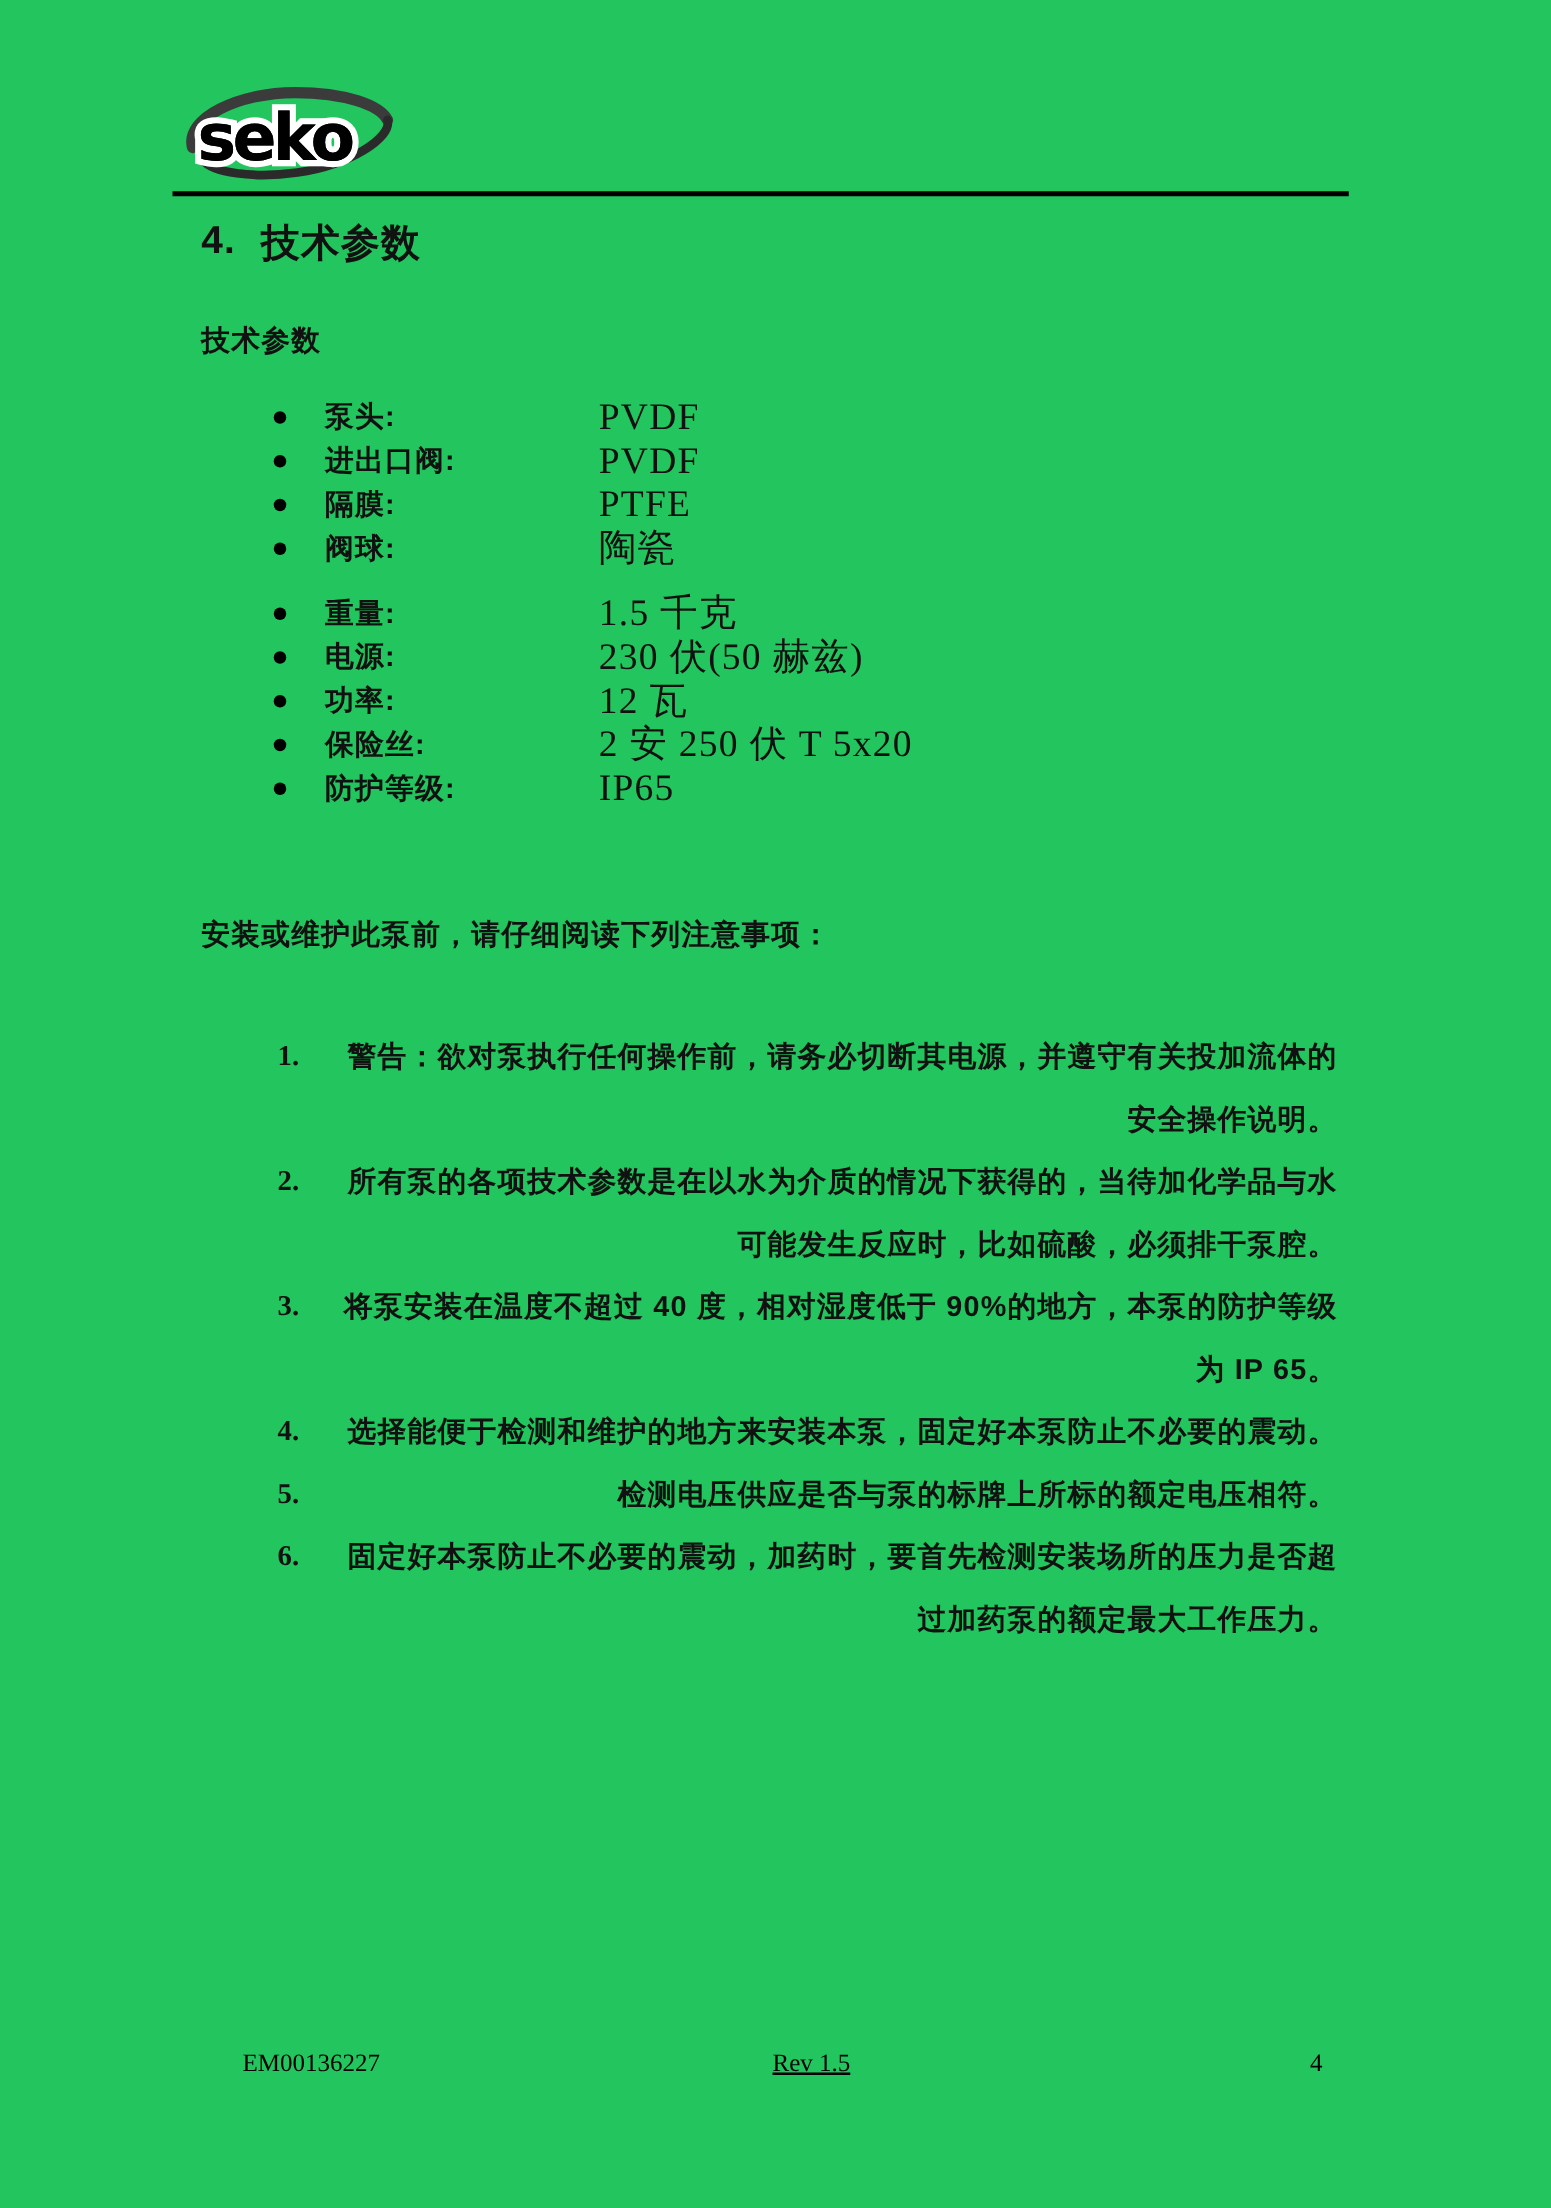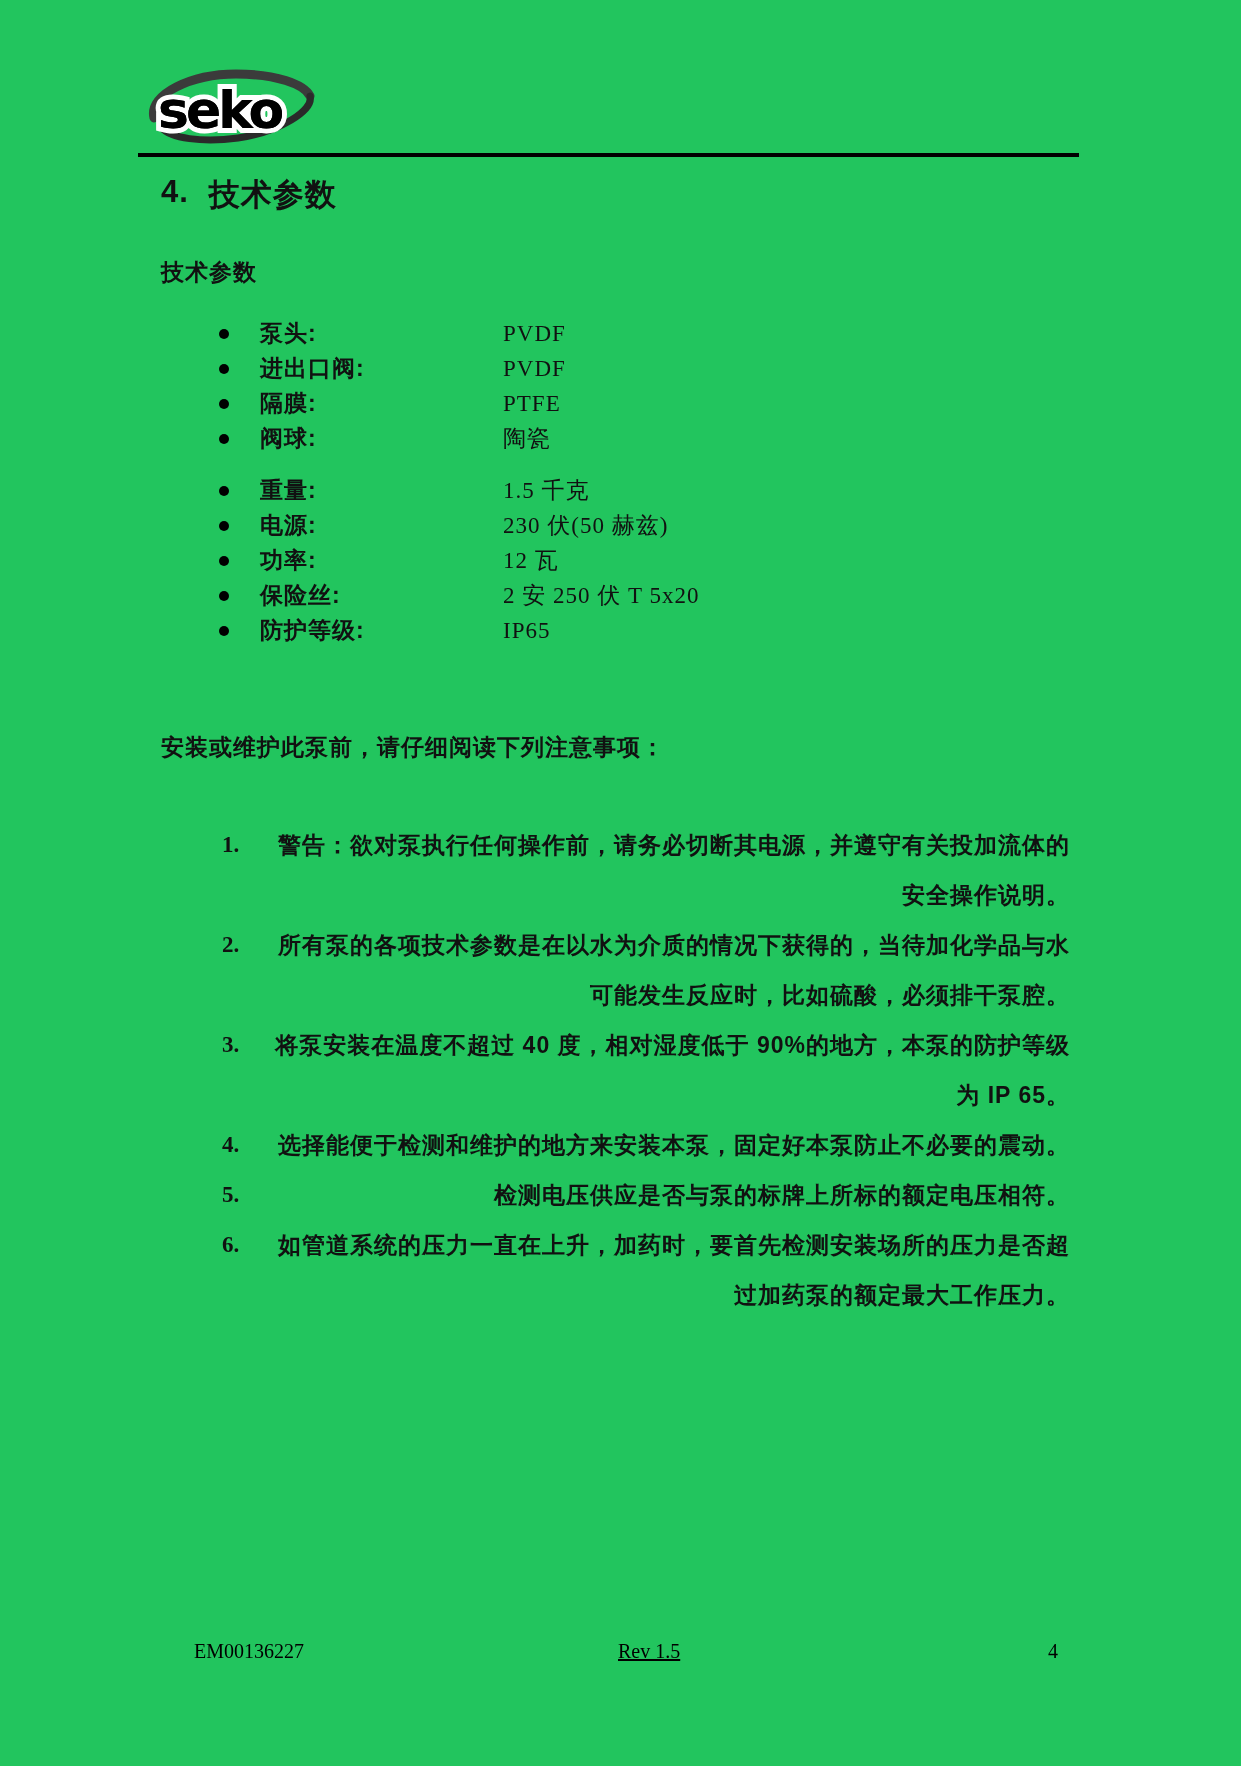--- a/index.html
+++ b/index.html
@@ -43,21 +43,21 @@
     position: absolute; left: 58px; top: 50%; margin-top: -5px;
     width: 10px; height: 10px; border-radius: 50%; background: #000;
   }
   .speclist .lbl {
     position: absolute; left: 99px;
     font-size: 23px; font-weight: bold; letter-spacing: 1px;
   }
   .speclist .val {
     position: absolute; left: 318px;
     font-family: "Liberation Serif", serif;
-    font-size: 23px; font-weight: normal; letter-spacing: 1px; margin-left: 24px;
+    font-size: 30px; font-weight: normal; letter-spacing: 1px;
   }
 
   
   .notice-heading {
     position: absolute; left: 161px; top: 732px;
     font-size: 23px; font-weight: bold; letter-spacing: 1px; text-align: right;
   }
 
   
   .precautions {
@@ -183,21 +183,21 @@
     <li>
       <span class="num">4.</span>
       <span class="txt">选择能便于检测和维护的地方来安装本泵，固定好本泵防止不必要的震动。</span>
     </li>
     <li>
       <span class="num">5.</span>
       <span class="txt">检测电压供应是否与泵的标牌上所标的额定电压相符。</span>
     </li>
     <li>
       <span class="num">6.</span>
-      <span class="txt">如管道系统的压力一直在上升，加药时，要首先检测安装场所的压力是否超过加药泵的额定最大工作压力。</span>
+      <span class="txt">固定好本泵防止不必要的震动，加药时，要首先检测安装场所的压力是否超过加药泵的额定最大工作压力。</span>
     </li>
   </ol>
 
   <div class="footer">
     <span class="doc">EM00136227</span>
     <span class="rev">Rev 1.5</span>
     <span class="pg">4</span>
   </div>
 
 </div>

